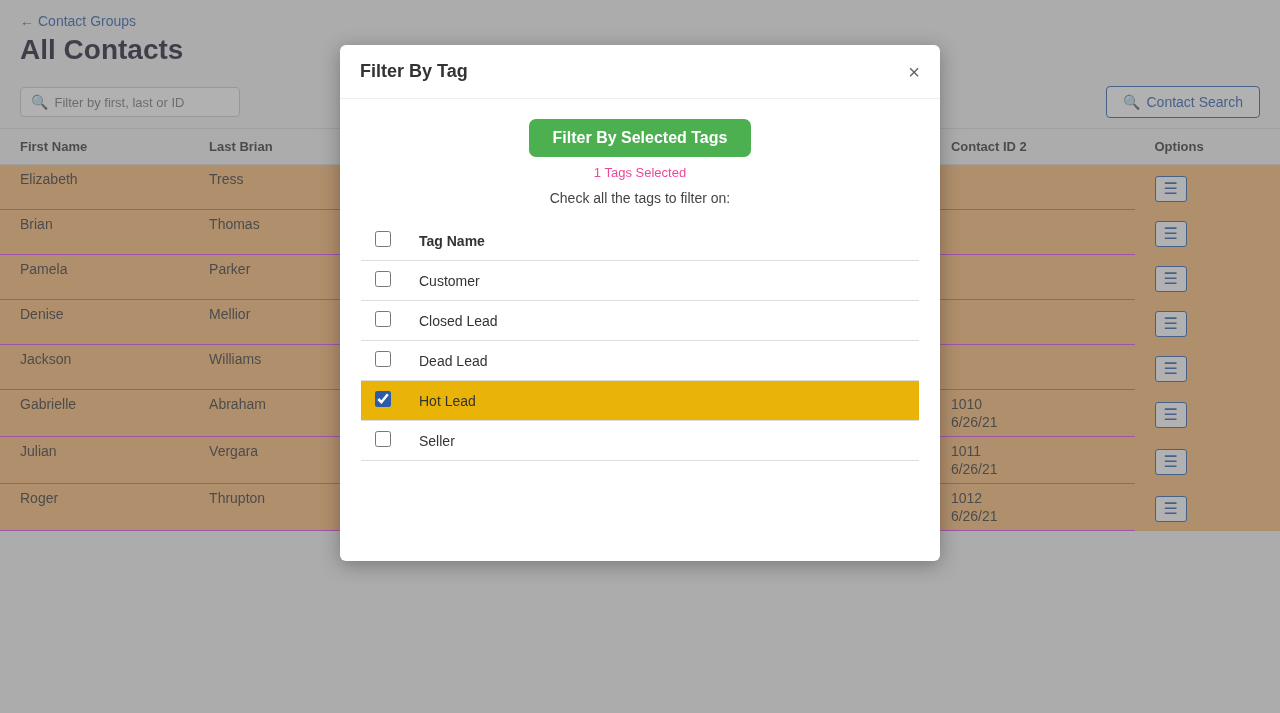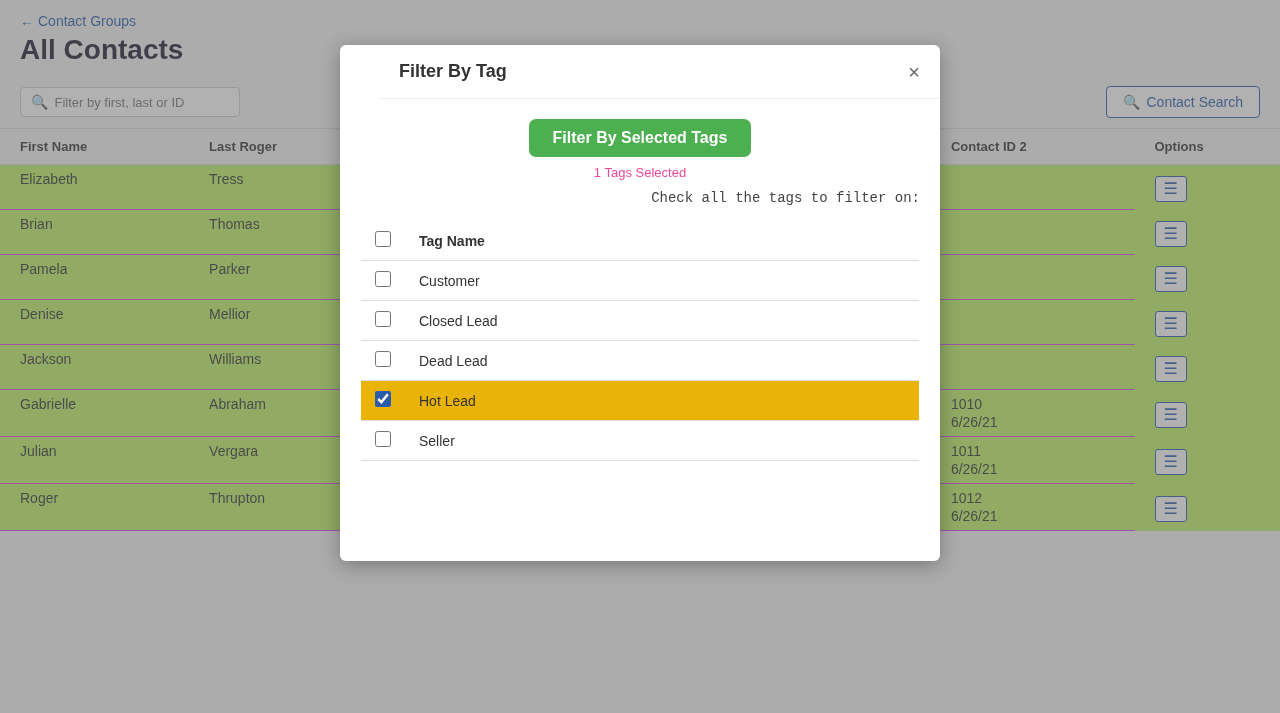--- a/index.html
+++ b/index.html
@@ -86,21 +86,21 @@
       padding: 7px 16px;
       border-radius: 4px;
       font-size: 14px;
       cursor: pointer;
     }
 
     
     .contacts-table {
       width: 100%;
       border-collapse: collapse;
-      background: #bef264;
+      background: #fdba74;
     }
 
     .contacts-table th {
       background: #f4f5f7;
       border-bottom: 1px solid #ddd;
       border-top: 1px solid #ddd;
       padding: 10px 20px;
       text-align: left;
       font-size: 13px;
       font-weight: 600;
@@ -165,21 +165,20 @@
       box-shadow: 0 4px 20px rgba(0,0,0,0.3);
       padding-bottom: 20px;
     }
 
     .modal-header {
       display: flex;
       align-items: center;
       justify-content: space-between;
       padding: 16px 20px;
       border-bottom: 1px solid #eee;
-      margin-left: 39px;
     }
 
     .modal-title {
       font-size: 18px;
       font-weight: 600;
       color: #333;
     }
 
     .modal-close {
       background: none;
@@ -209,25 +208,24 @@
     }
 
     .tags-selected-count {
       text-align: center;
       font-size: 13px;
       color: #ec4899;
       margin-bottom: 10px;
     }
 
     .check-label {
-      text-align: right;
+      text-align: center;
       font-size: 14px;
       color: #444;
       margin-bottom: 14px;
-      font-family: Liberation Mono, monospace;
     }
 
     .tags-table {
       width: 100%;
       border: 1px solid #ddd;
       border-radius: 4px;
       overflow: hidden;
       border-collapse: collapse;
     }
 
@@ -294,21 +292,21 @@
     <button class="contact-search-btn">
       <span>🔍</span>
       <span>Contact Search</span>
     </button>
   </div>
 
   <table class="contacts-table">
     <thead>
       <tr>
         <th class="col-fname">First Name</th>
-        <th class="col-lname">Last Roger</th>
+        <th class="col-lname">Last Brian</th>
         <th class="col-source">A...</th>
         <th class="col-id2">Contact ID 2</th>
         <th class="col-opts">Options</th>
       </tr>
     </thead>
     <tbody id="table-body">
     <tr class="contact-row">
       <td>Elizabeth</td>
       <td>Tress</td>
       <td>List Import</td>

